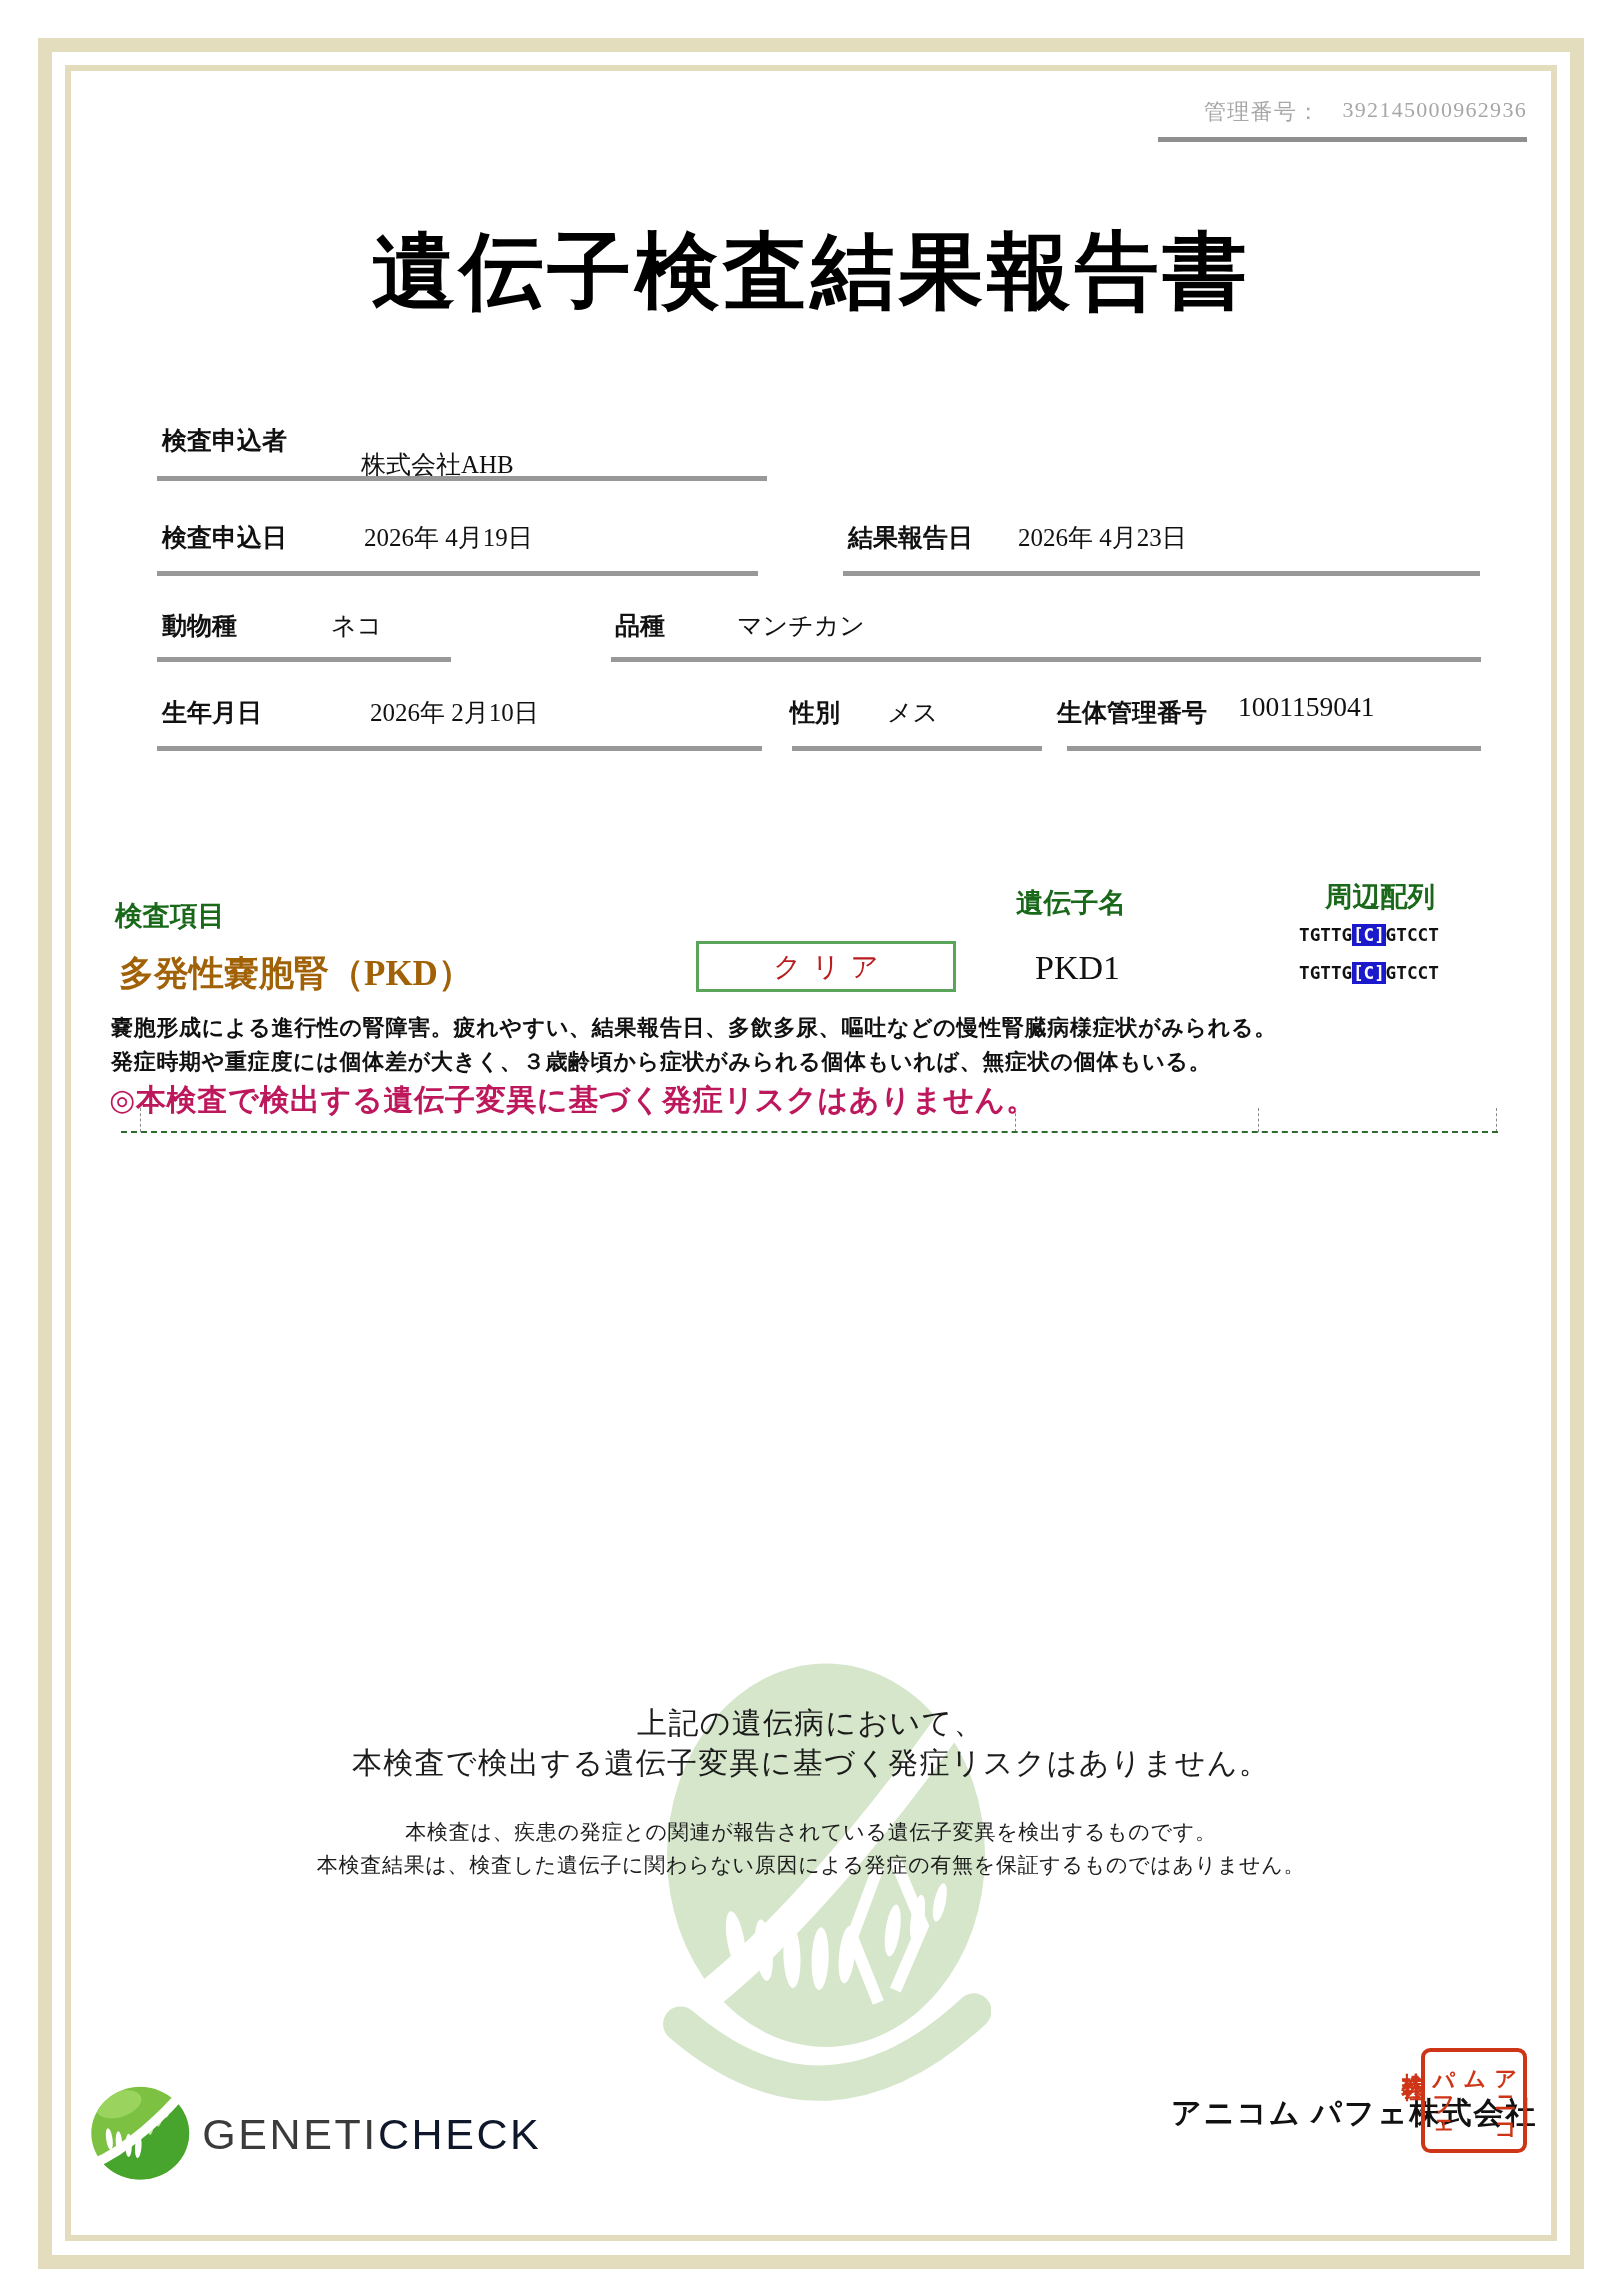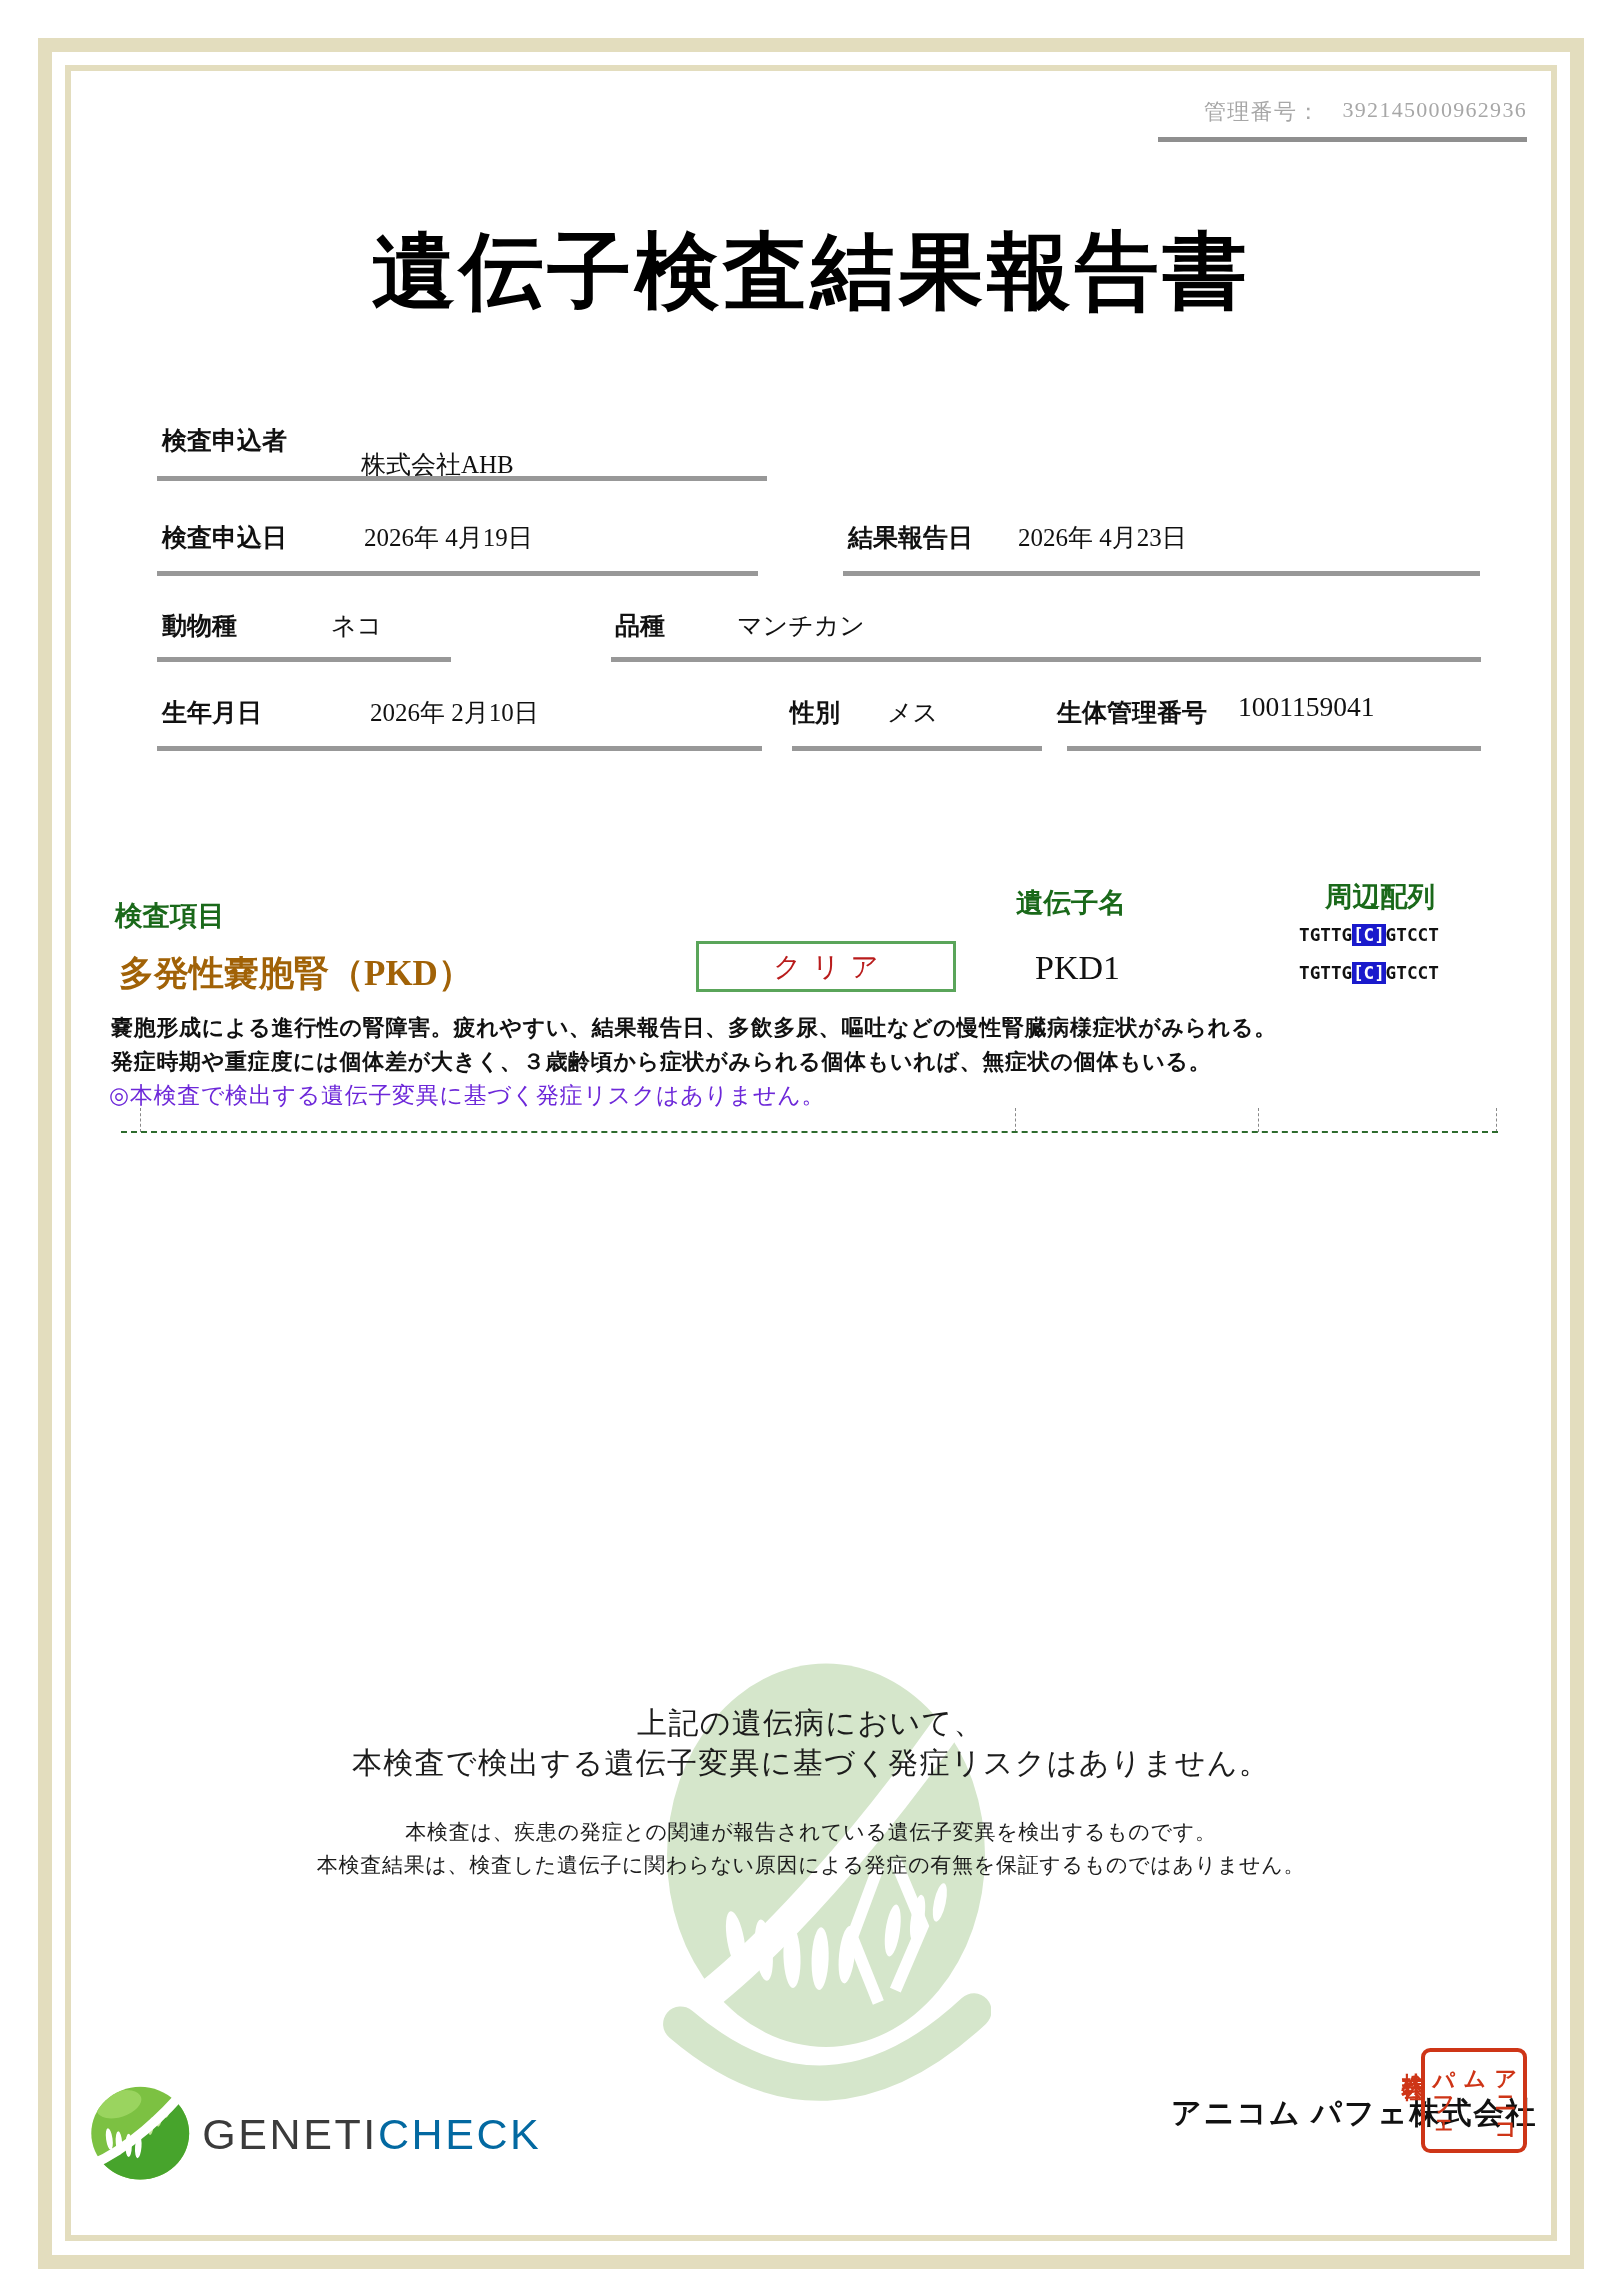--- a/index.html
+++ b/index.html
@@ -31,35 +31,35 @@
              box-sizing:border-box;display:flex;align-items:center;justify-content:center;}
   .clear-text{color:#b91c1c;font-size:27.5px;letter-spacing:10.5px;padding-left:10.5px;}
 
   .gene-name{font-size:34px;color:#111;}
 
   .seq{font-family:"DejaVu Sans Mono","Liberation Mono",monospace;font-size:17.7px;font-weight:bold;
        color:#111;letter-spacing:0;}
   .seq .variant{background:#1a1acc;color:#ffffff;padding:0.7px 0.7px;}
 
   .desc{font-size:22px;font-weight:bold;color:#111;letter-spacing:0.7px;}
-  .risk{font-size:23px;font-weight:normal;color:#6d28d9;letter-spacing:0.7px;}
+  .risk{font-size:30px;font-weight:bold;color:#be185d;letter-spacing:0.7px;}
 
   .vdash{width:0;height:23.6px;border-left:1.3px dashed #888;top:1108px;}
   .hdash{left:121px;top:1131px;width:1377px;height:0;border-top:2.6px dashed #2d6b2d;}
 
   .sum-line{left:0;right:0;text-align:center;font-size:30px;color:#1c1c1c;
             font-family:"Liberation Sans","DejaVu Sans",sans-serif;letter-spacing:1.3px;}
   .disc-line{left:0;right:0;text-align:center;font-size:21px;color:#1c1c1c;
              font-family:"Liberation Sans","DejaVu Sans",sans-serif;letter-spacing:0.7px;}
 
   .logo-wrap{left:90px;top:2086px;display:flex;align-items:center;gap:9.2px;}
   .logo-text{font-family:"Liberation Sans","DejaVu Sans",sans-serif;font-size:43px;
              letter-spacing:2.6px;font-weight:400;white-space:nowrap;}
   .logo-text .dark{color:#3b3b3b;}
-  .logo-text .green{color:#0369a1;}
+  .logo-text .green{color:#0f172a;}
 
   .company{left:1171px;top:2093px;font-size:30px;font-weight:bold;letter-spacing:2px;color:#111;}
 
   .stamp{left:1421px;top:2048px;width:106px;height:105px;border:4.6px solid #ce3517;
          border-radius:9.2px;box-sizing:border-box;writing-mode:vertical-rl;
          color:#ce3517;font-weight:bold;font-size:22px;line-height:31px;
          padding:2.6px 1.3px;text-align:left;background:transparent;}
   .stamp span{display:block;letter-spacing:2px;}
 </style>
 </head>

